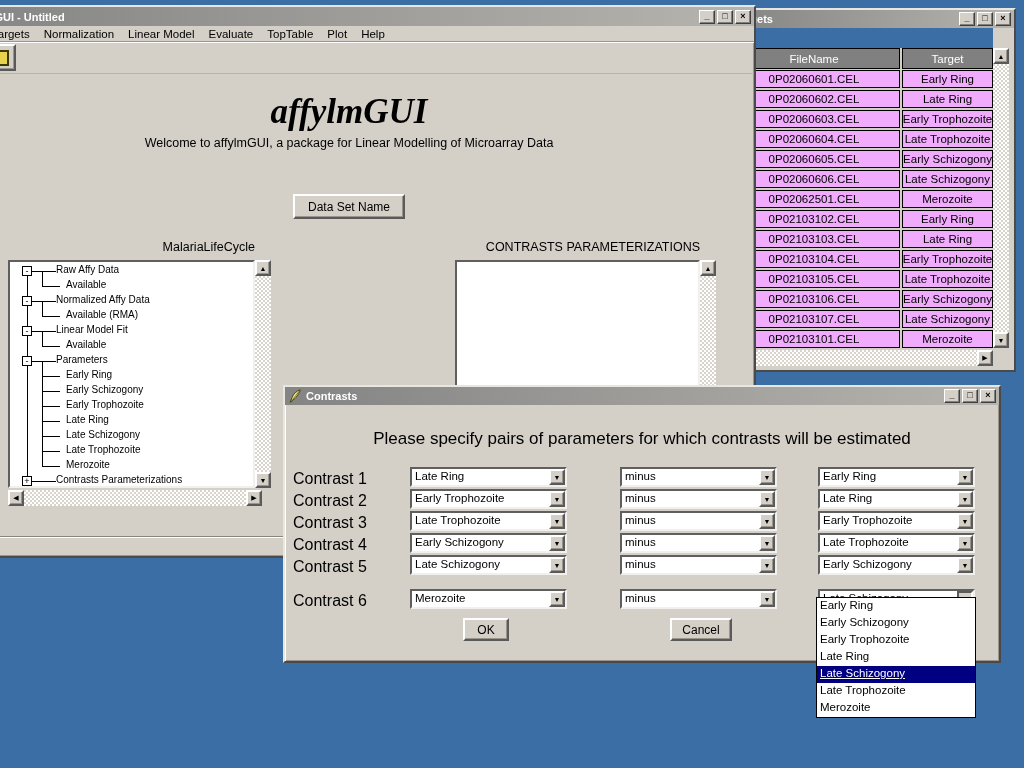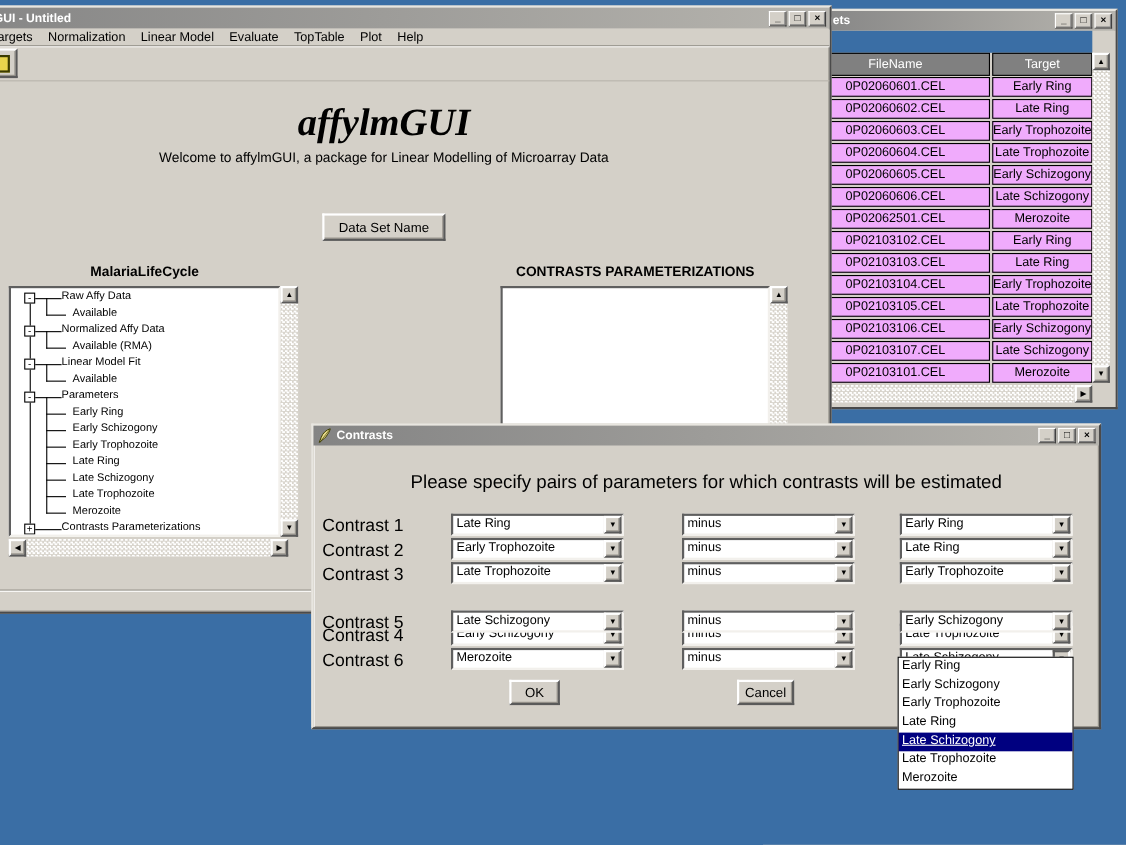--- a/index.html
+++ b/index.html
@@ -45,22 +45,22 @@
   .tool-glyph { width:13px; height:16px; background:#e8d44c; border:2px solid #3a3a00; }
   #main-content { position:relative; flex:1; }
   .app-heading { position:absolute; top:18px; left:0; width:100%; text-align:center;
                  font-family:"Liberation Serif", serif; font-style:italic; font-weight:bold;
                  font-size:35px; color:#000; }
   .app-welcome { position:absolute; top:62px; left:0; width:100%; text-align:center;
                  font-size:12.5px; color:#000; }
   .dataset-btn { position:absolute; top:120px; left:50%; transform:translateX(-50%);
                  height:25px; padding:0 13px; font-size:12px; color:#000;
                  display:flex; align-items:center; font-family:"Liberation Sans", sans-serif; }
-  .panel-label { position:absolute; top:166px; font-weight:bold; font-size:12.5px;
-                 text-align:center; color:#000; }
+  .panel-label { position:absolute; top:166px; font-weight:normal; font-size:12.5px;
+                 text-align:right; color:#000; }
   #tree-label { left:64px; width:247px; }
   #cp-label   { left:511px; width:245px; }
   .tree { position:absolute; left:64px; top:186px; width:247px; height:228px;
           overflow:hidden; padding-top:2px; }
   .trow { position:relative; height:15px; }
   .tlabel { position:absolute; top:0; font-size:10px; color:#000; white-space:nowrap; }
   .t0 .tlabel { left:46px; } .t1 .tlabel { left:56px; }
   .t0::before { content:""; position:absolute; left:21px; top:7px; width:25px; height:1px; background:#000; }
   .t1::before { content:""; position:absolute; left:32px; top:7px; width:18px; height:1px; background:#000; }
   .tbox { position:absolute; left:12px; top:2px; width:10px; height:10px; background:#fff;
@@ -100,21 +100,21 @@
                  font-size:17px; color:#000; }
   .c-row { position:absolute; left:0; width:100%; height:20px; }
   .c-label { position:absolute; left:8px; top:3px; font-size:16px; color:#000; }
   .combo { position:absolute; top:0; width:157px; height:20px; }
   .combo-text { position:absolute; left:3px; top:1px; font-size:11.5px; color:#000; white-space:nowrap; }
   .combo-btn { position:absolute; right:0; top:0; width:16px; height:16px; font-size:7px;
                display:flex; align-items:center; justify-content:center; }
   .pos-left { left:125px; } .pos-op { left:335px; } .pos-right { left:533px; }
   .dlg-btn { position:absolute; top:213px; height:23px; font-size:12px; color:#000;
              display:flex; align-items:center; justify-content:center; }
-  #ok-btn { left:178px; width:46px; } #cancel-btn { left:385px; width:52px; }
+  #ok-btn { left:178px; width:46px; } #cancel-btn { left:385px; width:62px; }
 
   
   #open-dropdown { position:absolute; left:816px; top:597px; width:160px; z-index:5;
                    background:#fff; border:1px solid #000; }
   .dd-item { height:17px; font-size:11.5px; color:#000; padding:1px 0 0 3px; white-space:nowrap; }
   .dd-item.selected { background:#000080; color:#fff; text-decoration:underline; }
 </style>
 </head>
 <body>
 
@@ -365,21 +365,21 @@
         </div>
       <div class="combo sunken pos-op">
           <span class="combo-text">minus</span>
           <span class="combo-btn bevel-out">▼</span>
         </div>
       <div class="combo sunken pos-right">
           <span class="combo-text">Early Trophozoite</span>
           <span class="combo-btn bevel-out">▼</span>
         </div>
     </div>
-    <div class="c-row" style="top:128px;margin-top:34px;">
+    <div class="c-row" style="top:128px;">
       <span class="c-label">Contrast 4</span>
       <div class="combo sunken pos-left">
           <span class="combo-text">Early Schizogony</span>
           <span class="combo-btn bevel-out">▼</span>
         </div>
       <div class="combo sunken pos-op">
           <span class="combo-text">minus</span>
           <span class="combo-btn bevel-out">▼</span>
         </div>
       <div class="combo sunken pos-right">

